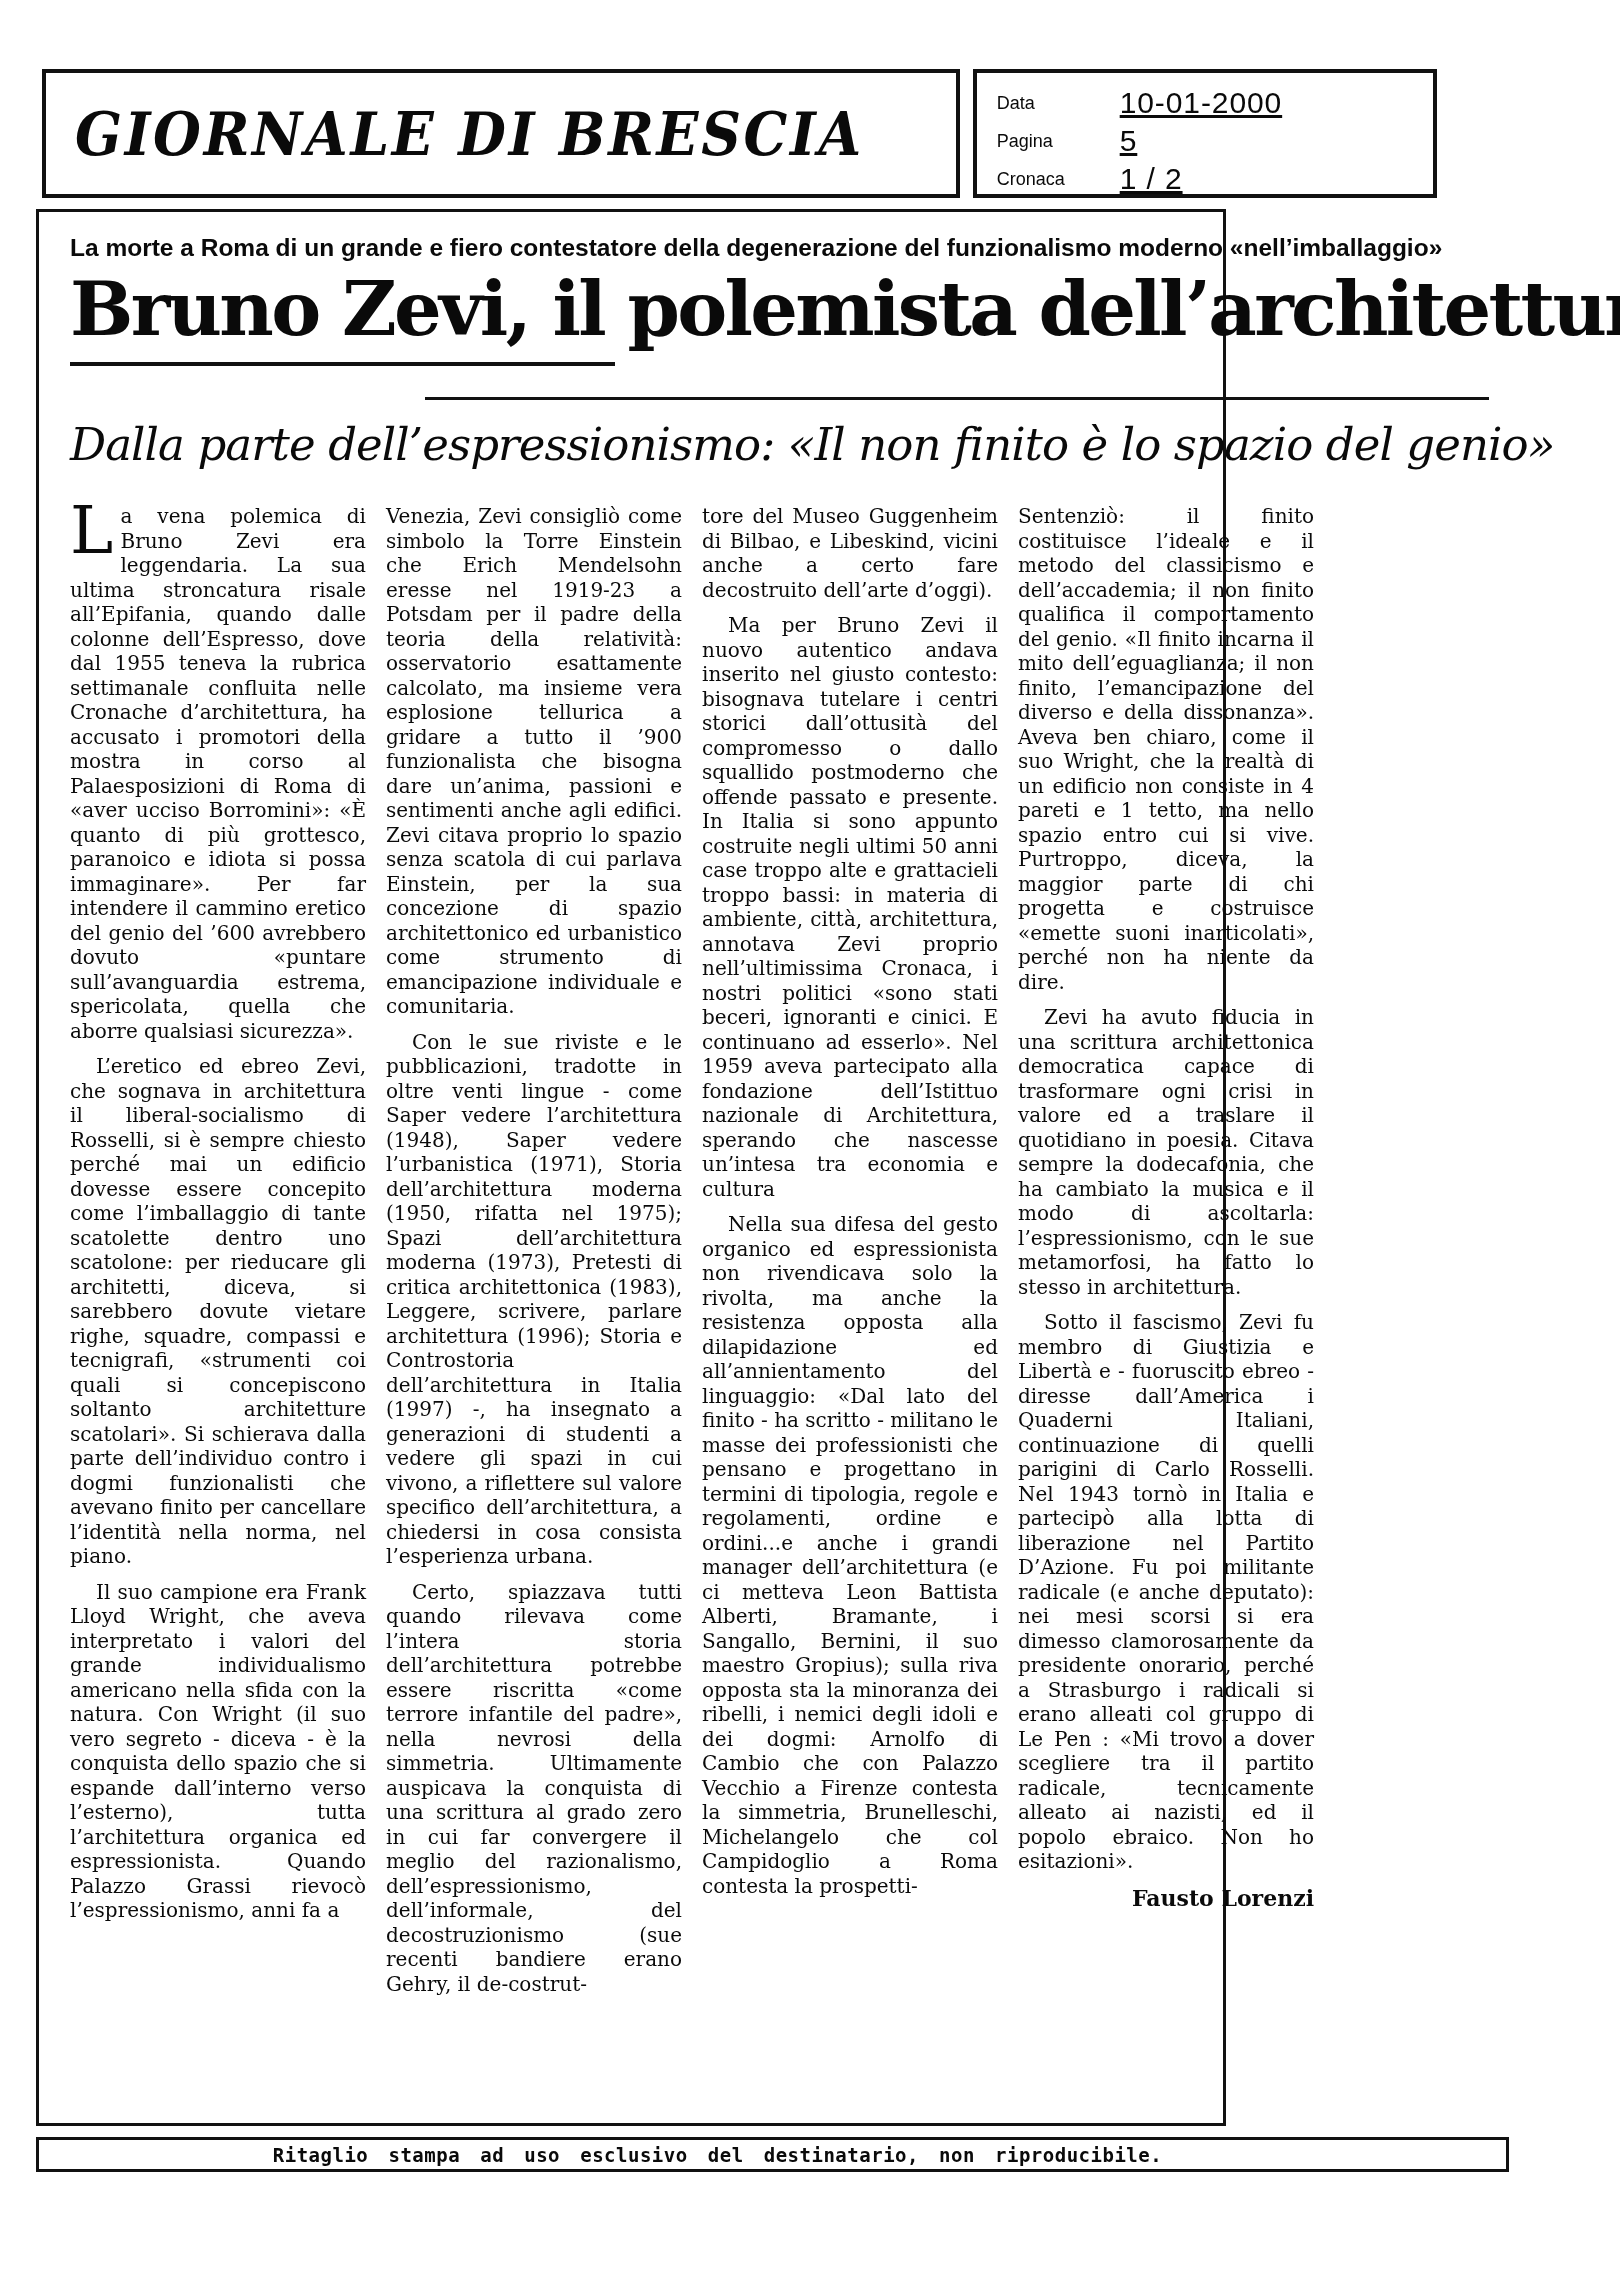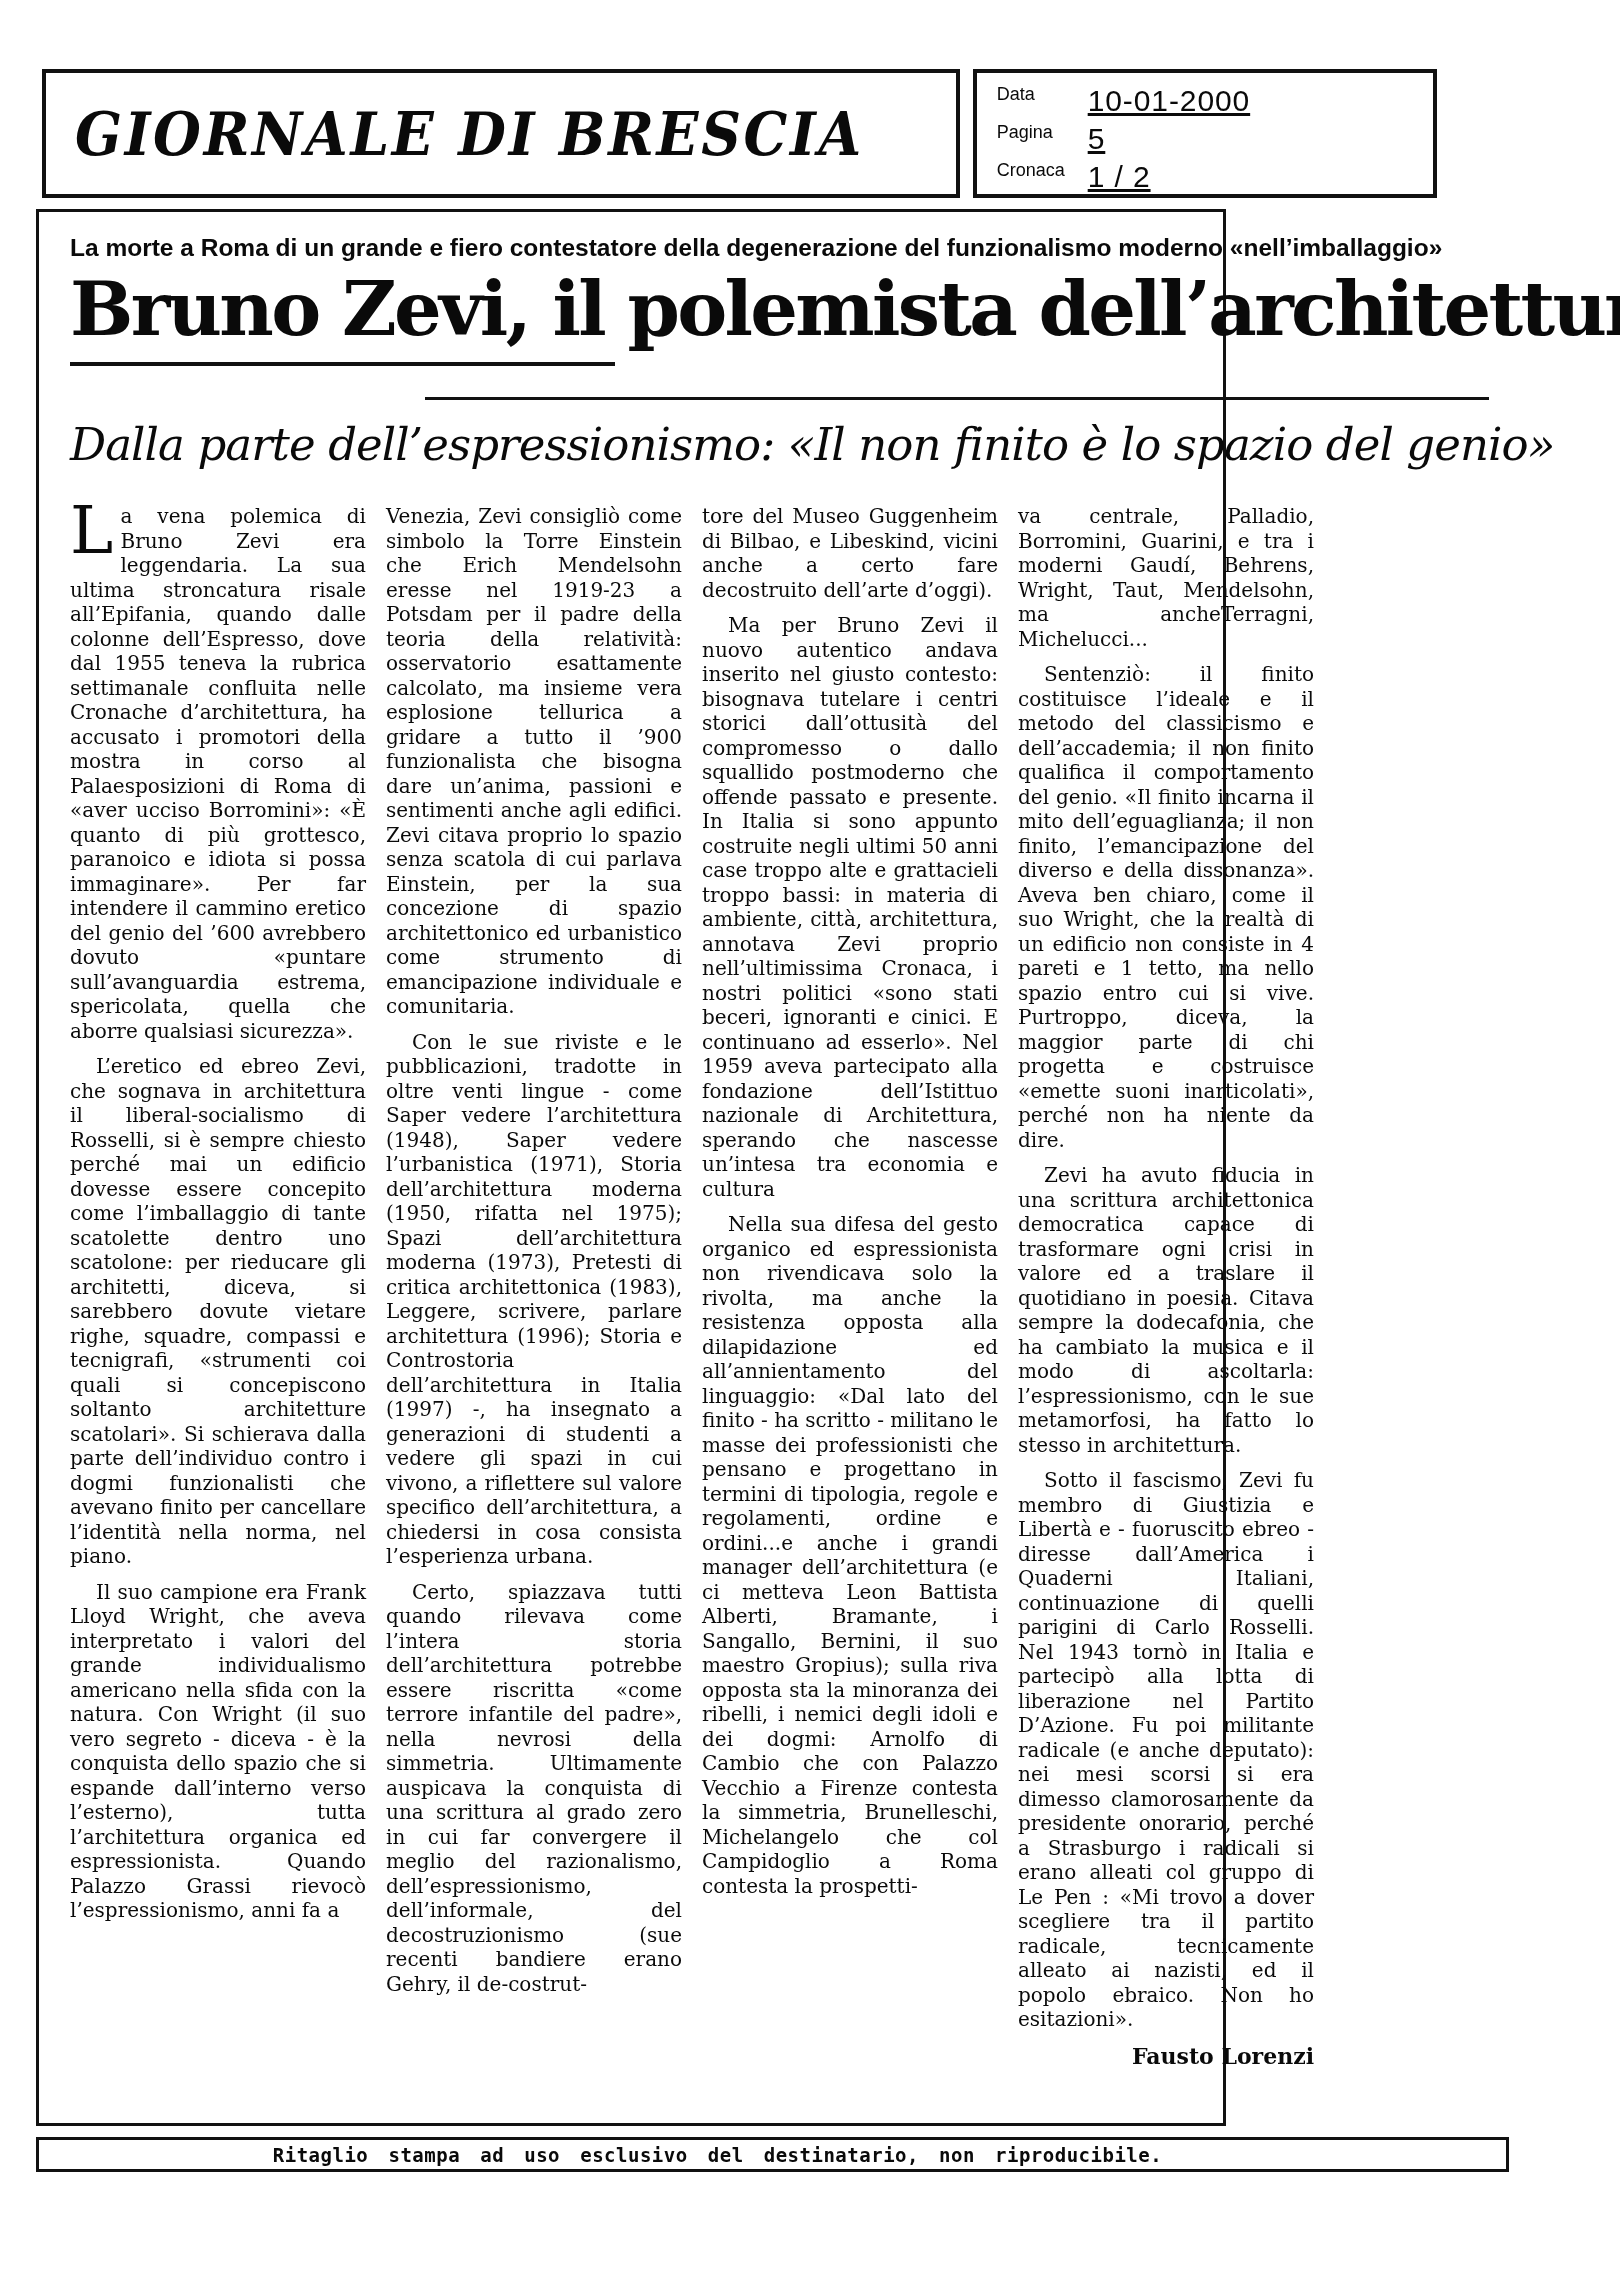--- a/index.html
+++ b/index.html
@@ -7,21 +7,21 @@
         font-family:"DejaVu Serif",serif;color:#0a0a0a;overflow:hidden;}
 
   
   .header-row{position:absolute;left:42px;top:69px;width:1395px;display:flex;}
   .masthead-box{width:918px;height:129px;border:4.5px solid #111;box-sizing:border-box;
                 display:flex;align-items:center;padding-left:29px;background:#fff;}
   .masthead{font-family:"DejaVu Serif",serif;font-weight:bold;font-style:italic;
             font-size:55px;letter-spacing:2.7px;white-space:nowrap;transform:scaleY(1.08);}
   .meta-box{margin-left:12.7px;flex:1;height:129px;border:4.5px solid #111;box-sizing:border-box;
             padding:11px 0 0 20px;background:#fff;}
-  .meta-row{display:flex;align-items:flex-start;height:38px;}
+  .meta-row{display:flex;align-items:center;height:38px;gap:32px;}
   .meta-label{font-family:"Liberation Sans",sans-serif;font-size:18px;width:91px;}
   .meta-value{font-family:"Liberation Sans",sans-serif;font-size:30px;letter-spacing:0.9px;text-decoration:underline;}
 
   
   .article-box{position:absolute;left:36px;top:209px;width:1190px;height:1917px;
                border:3.6px solid #111;box-sizing:border-box;background:#fff;
                padding:0 0 0 31px;}
   .kicker{margin-top:22px;font-family:"Liberation Sans",sans-serif;font-weight:bold;
           font-size:24.5px;letter-spacing:0px;width:1418px;}
   .headline{margin-top:9px;font-weight:bold;font-size:75px;letter-spacing:-2.7px;
@@ -94,21 +94,20 @@
         <p>Certo, spiazzava tutti quando rilevava come l’intera storia dell’architettura potrebbe essere riscritta «come terrore infantile del padre», nella nevrosi della simmetria. Ultimamente auspicava la conquista di una scrittura al grado zero in cui far convergere il meglio del razionalismo, dell’espressionismo, dell’informale, del decostruzionismo (sue recenti bandiere erano Gehry, il de-costrut-</p>
       </div>
 
       <div class="col">
         <p>tore del Museo Guggenheim di Bilbao, e Libeskind, vicini anche a certo fare decostruito dell’arte d’oggi).</p>
         <p>Ma per Bruno Zevi il nuovo autentico andava inserito nel giusto contesto: bisognava tutelare i centri storici dall’ottusità del compromesso o dallo squallido postmoderno che offende passato e presente. In Italia si sono appunto costruite negli ultimi 50 anni case troppo alte e grattacieli troppo bassi: in materia di ambiente, città, architettura, annotava Zevi proprio nell’ultimissima Cronaca, i nostri politici «sono stati beceri, ignoranti e cinici. E continuano ad esserlo». Nel 1959 aveva partecipato alla fondazione dell’Istittuo nazionale di Architettura, sperando che nascesse un’intesa tra economia e cultura</p>
         <p>Nella sua difesa del gesto organico ed espressionista non rivendicava solo la rivolta, ma anche la resistenza opposta alla dilapidazione ed all’annientamento del linguaggio: «Dal lato del finito - ha scritto - militano le masse dei professionisti che pensano e progettano in termini di tipologia, regole e regolamenti, ordine e ordini...e anche i grandi manager dell’architettura (e ci metteva Leon Battista Alberti, Bramante, i Sangallo, Bernini, il suo maestro Gropius); sulla riva opposta sta la minoranza dei ribelli, i nemici degli idoli e dei dogmi: Arnolfo di Cambio che con Palazzo Vecchio a Firenze contesta la simmetria, Brunelleschi, Michelangelo che col Campidoglio a Roma contesta la prospetti-</p>
       </div>
 
       <div class="col">
-        <p>va centrale, Palladio, Borromini, Guarini, e tra i moderni Gaudí, Behrens, Wright, Taut, Mendelsohn, ma ancheTerragni, Michelucci...</p>
         <p>Sentenziò: il finito costituisce l’ideale e il metodo del classicismo e dell’accademia; il non finito qualifica il comportamento del genio. «Il finito incarna il mito dell’eguaglianza; il non finito, l’emancipazione del diverso e della dissonanza». Aveva ben chiaro, come il suo Wright, che la realtà di un edificio non consiste in 4 pareti e 1 tetto, ma nello spazio entro cui si vive. Purtroppo, diceva, la maggior parte di chi progetta e costruisce «emette suoni inarticolati», perché non ha niente da dire.</p>
         <p>Zevi ha avuto fiducia in una scrittura architettonica democratica capace di trasformare ogni crisi in valore ed a traslare il quotidiano in poesia. Citava sempre la dodecafonia, che ha cambiato la musica e il modo di ascoltarla: l’espressionismo, con le sue metamorfosi, ha fatto lo stesso in architettura.</p>
         <p>Sotto il fascismo, Zevi fu membro di Giustizia e Libertà e - fuoruscito ebreo - diresse dall’America i Quaderni Italiani, continuazione di quelli parigini di Carlo Rosselli. Nel 1943 tornò in Italia e partecipò alla lotta di liberazione nel Partito D’Azione. Fu poi militante radicale (e anche deputato): nei mesi scorsi si era dimesso clamorosamente da presidente onorario, perché a Strasburgo i radicali si erano alleati col gruppo di Le Pen : «Mi trovo a dover scegliere tra il partito radicale, tecnicamente alleato ai nazisti, ed il popolo ebraico. Non ho esitazioni».</p>
         <p class="byline">Fausto Lorenzi</p>
       </div>
 
     </div>
   </div>
 
   <div class="footer-strip">

